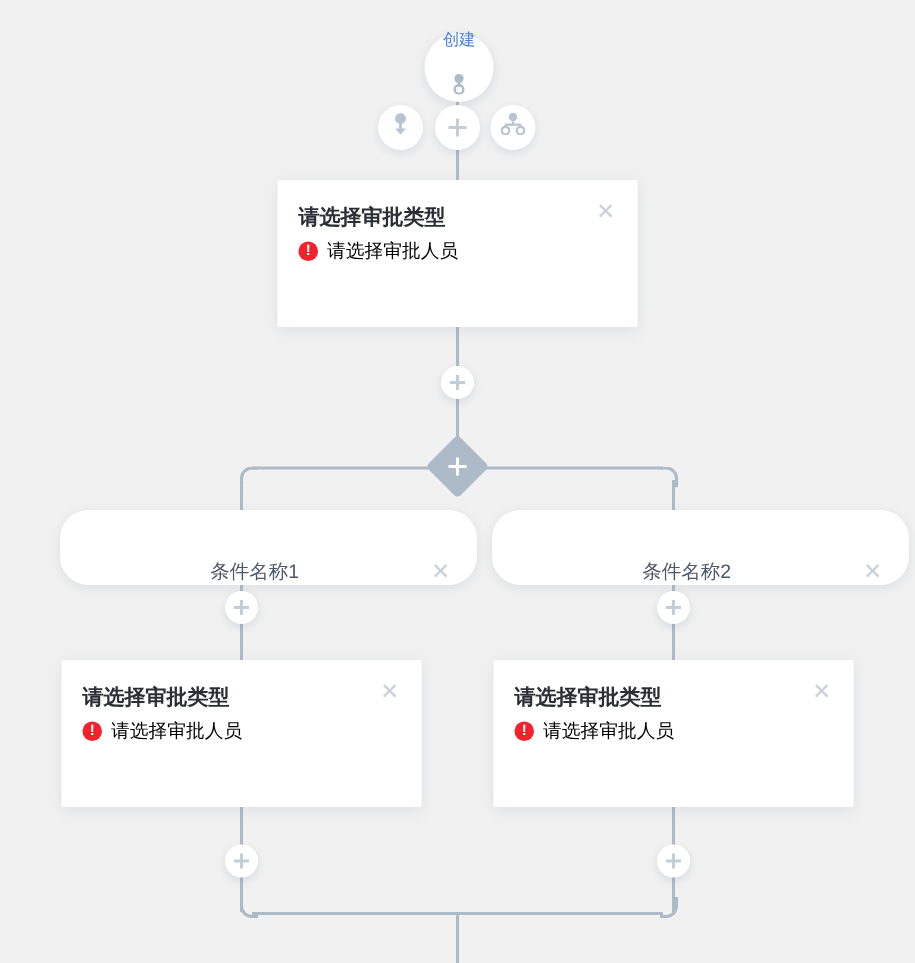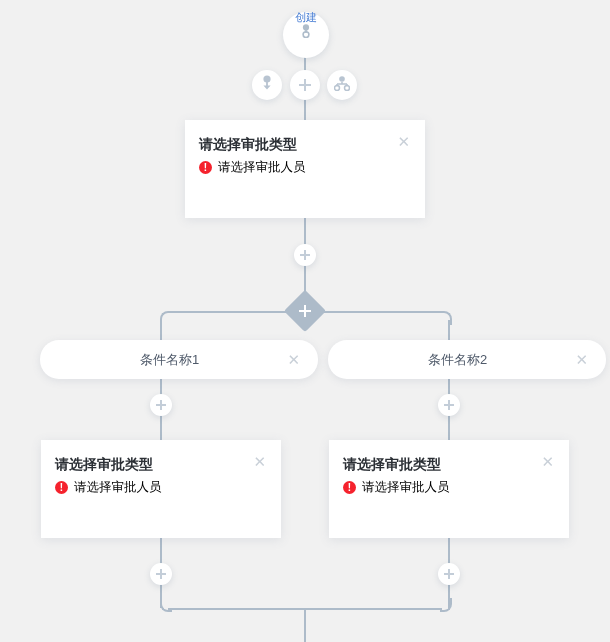--- a/index.html
+++ b/index.html
@@ -34,30 +34,30 @@
   }
   .corner-tl { border-right: none; border-bottom: none; border-top-left-radius: 8px; }
   .corner-tr { border-left: none; border-bottom: none; border-top-right-radius: 8px; }
   .corner-bl { border-right: none; border-top: none; border-bottom-left-radius: 8px; }
   .corner-br { border-left: none; border-top: none; border-bottom-right-radius: 8px; }
 
   
   .start-node {
     position: absolute;
     left: 283px;
-    top: 12px;
+    top: 22px;
     width: 46px;
     height: 46px;
     border-radius: 50%;
     background: #ffffff;
     box-shadow: 0 2px 7px rgba(90,110,140,0.18);
     display: flex;
     flex-direction: column;
     align-items: center;
-    justify-content: flex-start;
+    justify-content: space-between;
     z-index: 6;
   }
   .start-label {
     font-size: 11px;
     color: #4a7fd4;
     line-height: 11px;
     font-weight: 500;
     letter-spacing: -0.2px;
   }
   .start-icon { margin-top: 1px; }
@@ -161,23 +161,23 @@
   }
 
   
   .pill {
     position: absolute;
     height: 38px;
     background: #ffffff;
     border-radius: 19px;
     box-shadow: 0 2px 8px rgba(90,110,140,0.13);
     display: flex;
-    align-items: center;
+    align-items: flex-end;
     justify-content: space-between;
-    padding: 1px 18px 0 20px;
+    padding: 12px 18px 0 20px;
     z-index: 4;
   }
   .pill-label {
     flex: 1;
     text-align: center;
     font-size: 13px;
     color: #4e5969;
     line-height: 18px;
   }
   .pill-close {

